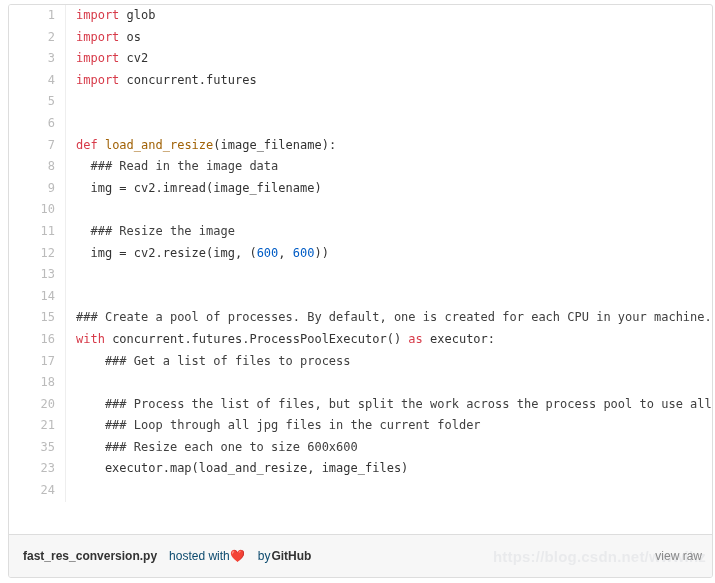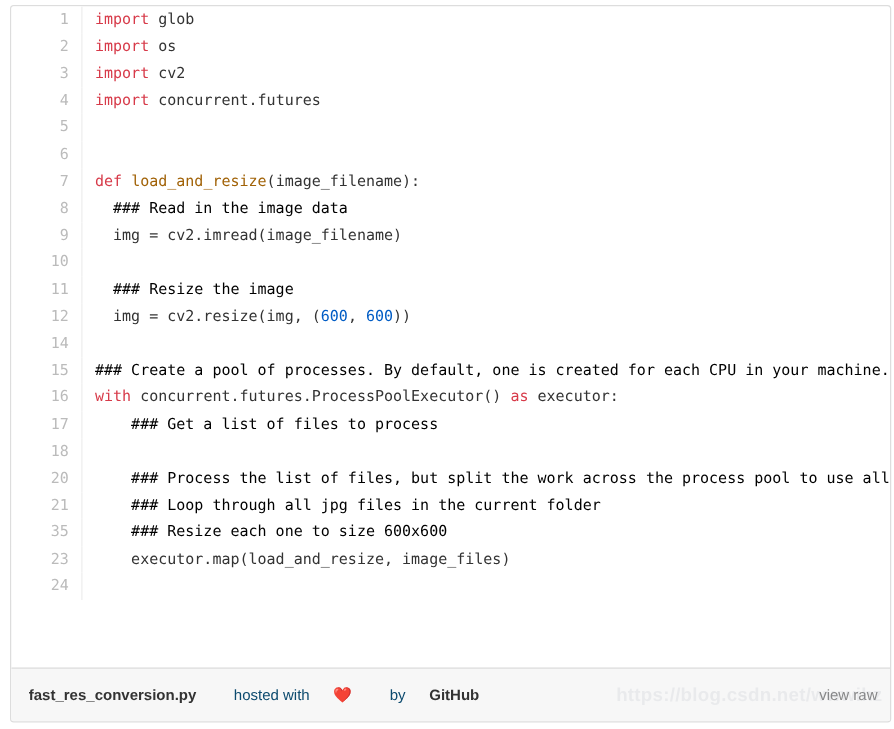--- a/index.html
+++ b/index.html
@@ -62,21 +62,21 @@
     color: #333333;
     font-size: 12px;
     margin-top: 39px;
   }
 
   
   .tok-kw   { color: #d73a49; }
   .tok-fn   { color: #a16207; }
   .tok-num  { color: #005cc5; }
   .tok-str  { color: #032f62; }
-  .tok-com  { color: #000000; }
+  .tok-com  { color: #404040; }
   .tok-pln  { color: #333333; }
 
   
   #gist-footer {
     position: absolute;
     left: 0;
     right: 0;
     bottom: 0;
     height: 43px;
     background: #f7f7f7;
@@ -86,21 +86,21 @@
     align-items: center;
     justify-content: space-between;
     padding: 0 10px 0 14px;
     font-family: "Liberation Sans", sans-serif;
     font-size: 12px;
     color: #666666;
   }
   #gist-meta {
     display: flex;
     align-items: center;
-    gap: 19px;
+    gap: 1px;
     white-space: nowrap;
   }
   .meta-strong {
     color: #333333;
     font-weight: bold;
   }
   .meta-plain { color: #0c4a6e; margin-left: 11px; }
   #heart-icon {
     font-size: 12px;
     line-height: 1;
@@ -186,20 +186,24 @@
             <td class="line-number">10</td>
             <td class="line-code">&nbsp;</td>
           </tr>
           <tr>
             <td class="line-number">11</td>
             <td class="line-code"><span class="tok-com">  ### Resize the image</span></td>
           </tr>
           <tr>
             <td class="line-number">12</td>
             <td class="line-code"><span class="tok-pln">  img = cv2.resize(img, (</span><span class="tok-num">600</span><span class="tok-pln">, </span><span class="tok-num">600</span><span class="tok-pln">))</span></td>
+          </tr>
+          <tr>
+            <td class="line-number">13</td>
+            <td class="line-code">&nbsp;</td>
           </tr>
           <tr>
             <td class="line-number">14</td>
             <td class="line-code">&nbsp;</td>
           </tr>
           <tr>
             <td class="line-number">15</td>
             <td class="line-code"><span class="tok-com">### Create a pool of processes. By default, one is created for each CPU in your machine.</span></td>
           </tr>
           <tr>

